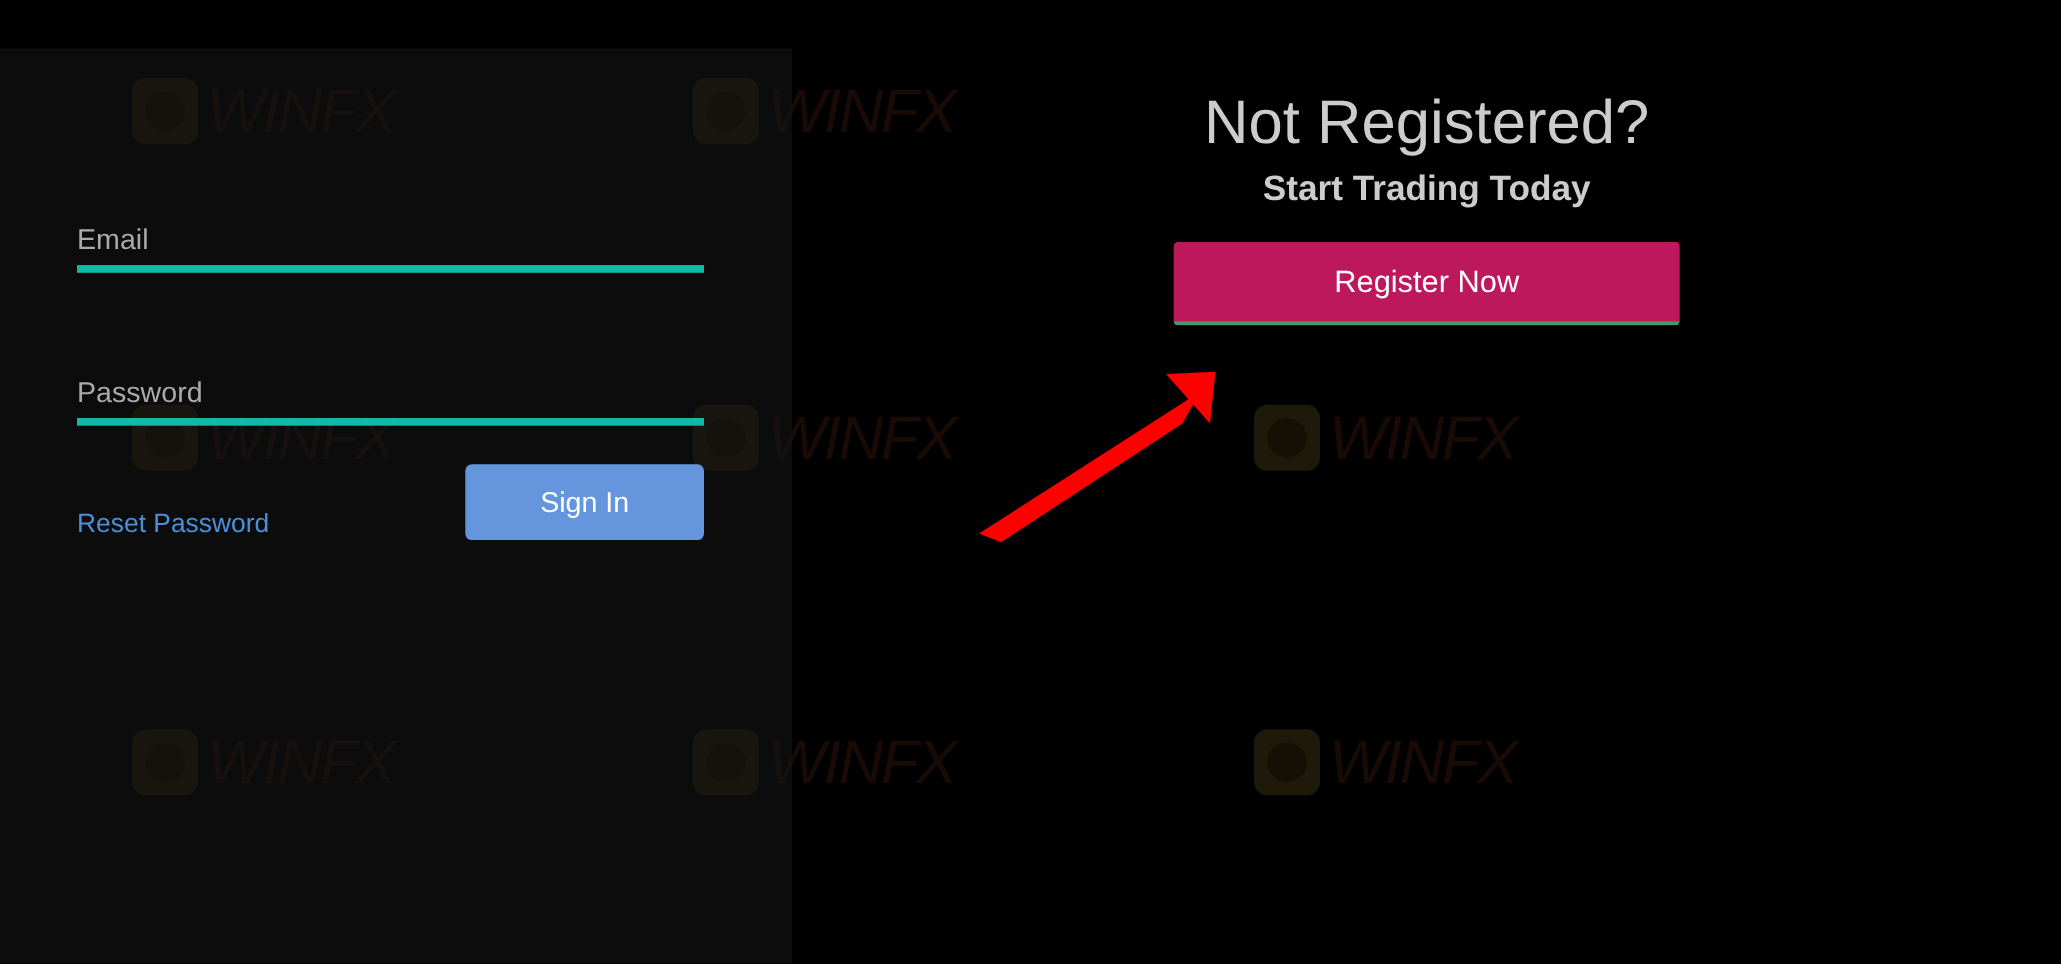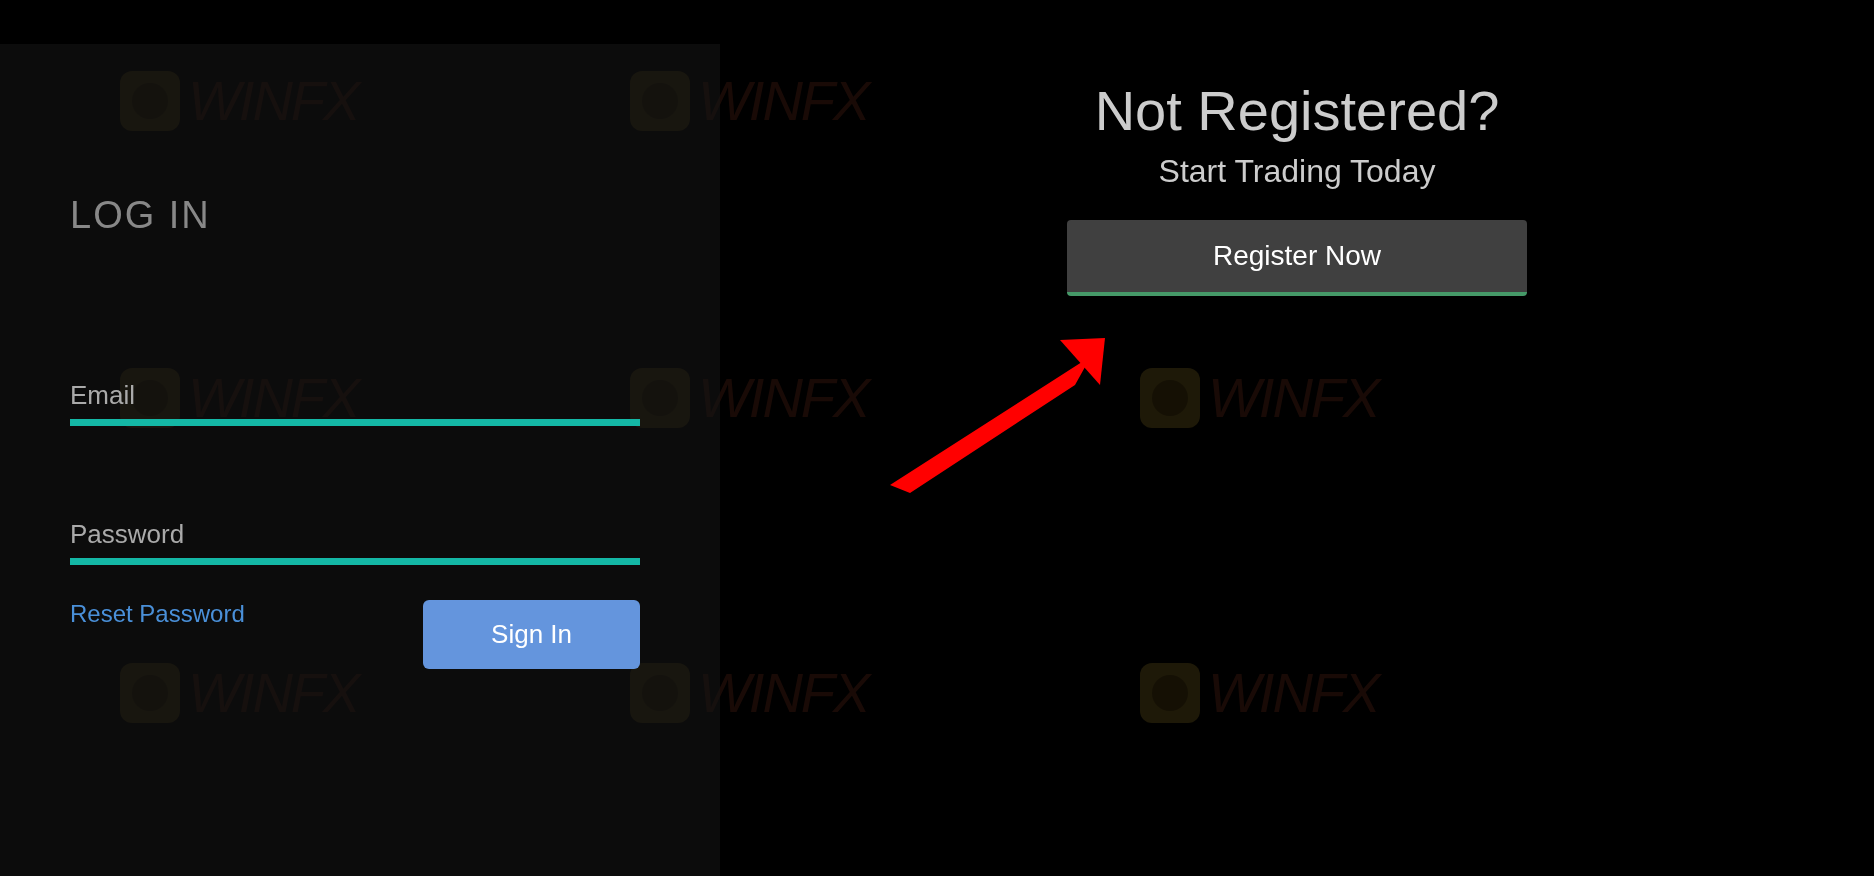--- a/index.html
+++ b/index.html
@@ -115,21 +115,21 @@
     }
 
     .eye-icon {
       width: 28px;
       height: 20px;
     }
 
     .bottom-row {
       display: flex;
       justify-content: space-between;
-      align-items: flex-start;
+      align-items: flex-end;
       width: 570px;
     }
 
     .reset-link {
       color: #4a90d9;
       font-size: 24px;
       text-decoration: none;
       cursor: pointer;
     }
 
@@ -153,26 +153,26 @@
     .register-title {
       color: #cccccc;
       font-size: 56px;
       font-weight: 400;
       margin-bottom: 10px;
     }
 
     .register-subtitle {
       color: #cccccc;
       font-size: 32px;
-      font-weight: 400;
+      font-weight: 700;
       margin-bottom: 30px;
     }
 
     .register-btn {
-      background: #404040;
+      background: #be185d;
       color: #ffffff;
       border: none;
       font-size: 28px;
       padding: 20px 0;
       width: 460px;
       border-radius: 4px;
       cursor: pointer;
       border-bottom: 4px solid #459968;
     }
 
@@ -208,21 +208,20 @@
 <div class="watermark" style="top: 660px; left: 630px;">
   <span class="watermark-logo"></span><span class="watermark-text">WINFX</span>
 </div>
 <div class="watermark" style="top: 660px; left: 1140px;">
   <span class="watermark-logo"></span><span class="watermark-text">WINFX</span>
 </div>
 
 <div class="container">
 
   <div class="login-panel">
-    <h1 class="login-title">LOG IN</h1>
 
     <div class="form-group">
       <input type="text" class="form-input" placeholder="Email" style="">
     </div>
 
     <div class="form-group">
       <input type="password" class="form-input" placeholder="Password" style="">
     </div>
 
 

